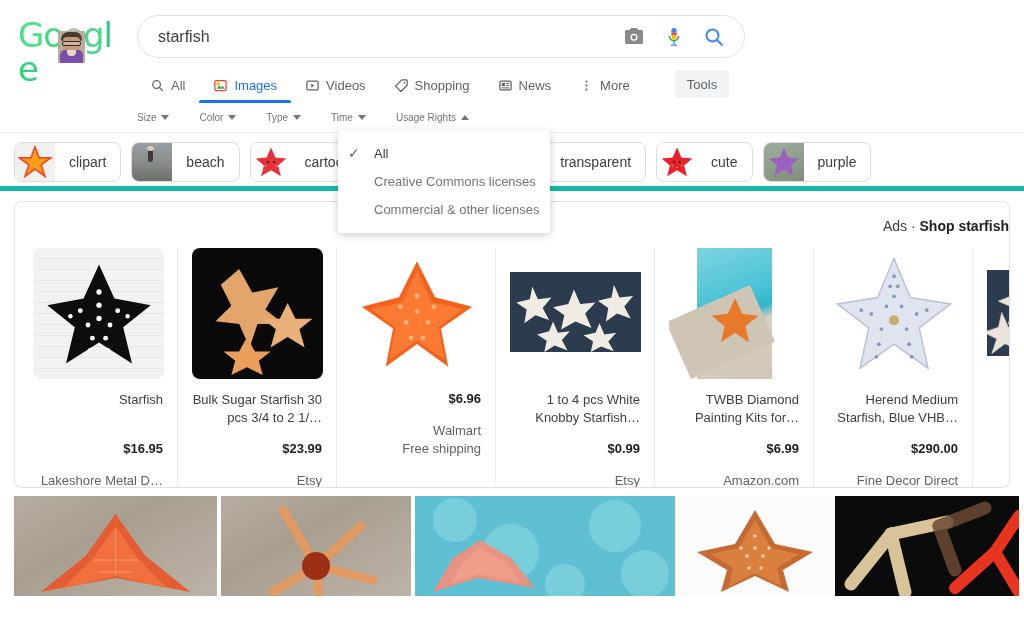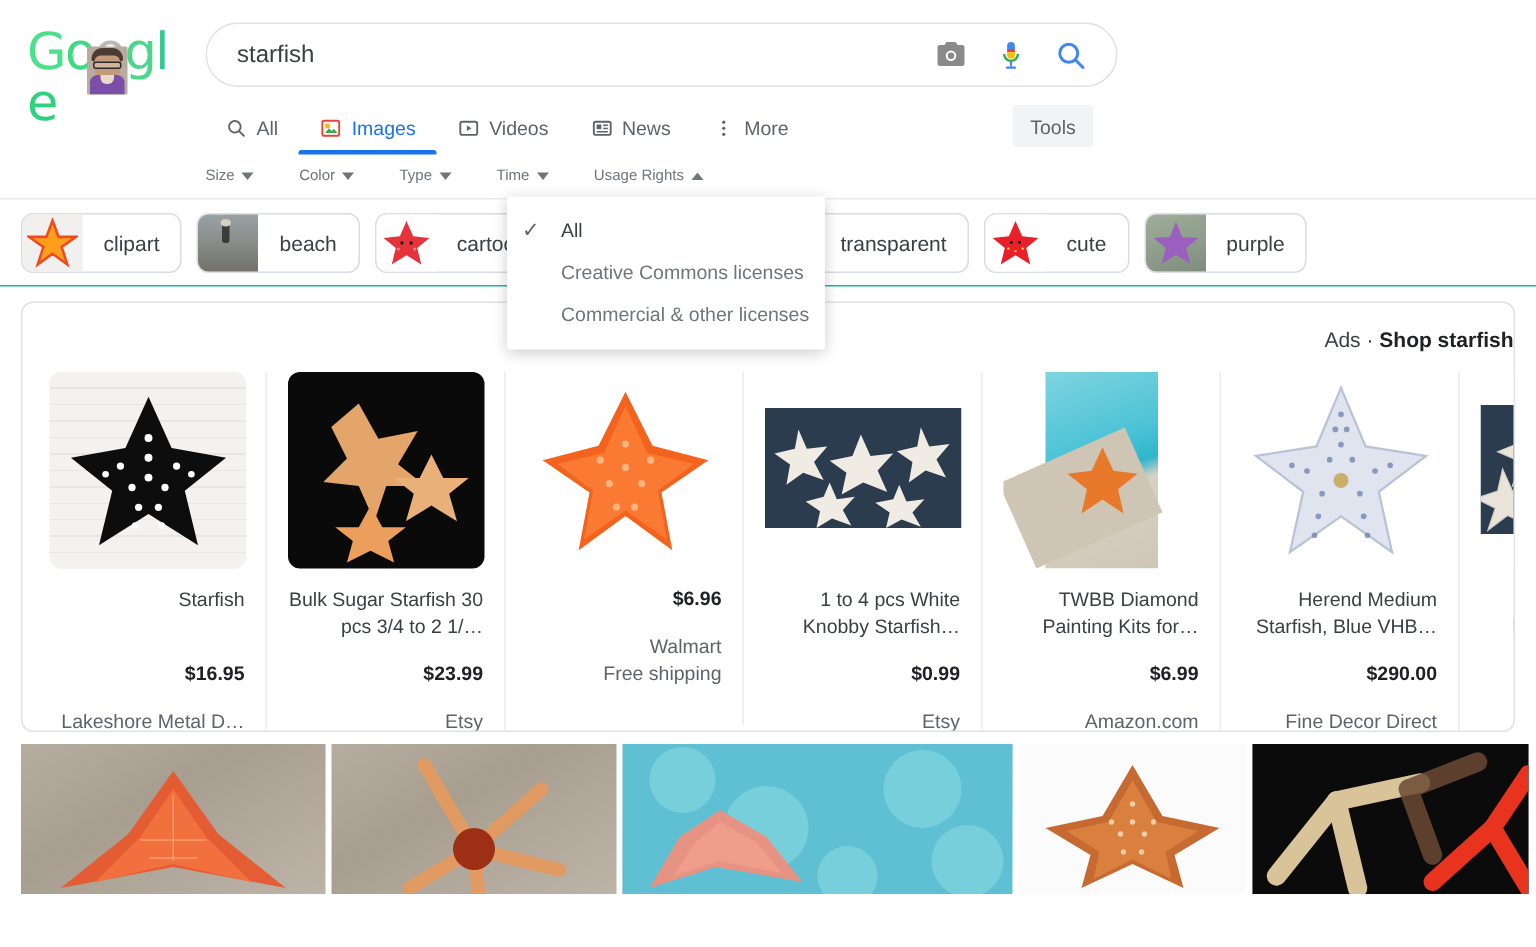--- a/index.html
+++ b/index.html
@@ -107,21 +107,21 @@
     padding: 0 16px 0 0; margin-right: 14px;
     cursor: pointer; white-space: nowrap;
   }
   .caret-d { width:0;height:0;border-left:4px solid transparent;border-right:4px solid transparent;border-top:5px solid #70757a; }
   .caret-u { width:0;height:0;border-left:4px solid transparent;border-right:4px solid transparent;border-bottom:5px solid #70757a; }
 
   
   .chiprow {
     position: relative;
     height: 58px;
-    border-bottom: 1px solid #14b8a6;
+    border-bottom: 5px solid #14b8a6;
     overflow: hidden;
   }
   .chips {
     display: flex; align-items: center; gap: 10px;
     height: 58px; padding-left: 14px;
   }
   .chip {
     display: flex; align-items: center;
     height: 40px;
     border: 1px solid #dadce0;
@@ -288,20 +288,27 @@
     </div>
 
     <div class="tab">
       <svg width="15" height="15" viewBox="0 0 24 24">
         <rect x="3" y="5" width="18" height="14" rx="2" fill="none" stroke="#5f6368" stroke-width="2"></rect>
         <path d="M10 9l5 3-5 3V9z" fill="#5f6368"></path>
       </svg>
       <span>Videos</span>
     </div>
 
+    <div class="tab">
+      <svg width="15" height="15" viewBox="0 0 24 24">
+        <path d="M12.5 3H20a1 1 0 0 1 1 1v7.5L11 21.5 2.5 13 12.5 3z" fill="none" stroke="#5f6368" stroke-width="2" stroke-linejoin="round"></path>
+        <circle cx="16.6" cy="7.4" r="1.5" fill="#5f6368"></circle>
+      </svg>
+      <span>Shopping</span>
+    </div>
 
     <div class="tab">
       <svg width="15" height="15" viewBox="0 0 24 24">
         <rect x="3" y="5" width="18" height="14" rx="2" fill="none" stroke="#5f6368" stroke-width="2"></rect>
         <rect x="6" y="8" width="5" height="5" fill="#5f6368"></rect>
         <rect x="13" y="8" width="5" height="1.6" fill="#5f6368"></rect>
         <rect x="13" y="11.4" width="5" height="1.6" fill="#5f6368"></rect>
         <rect x="6" y="15" width="12" height="1.6" fill="#5f6368"></rect>
       </svg>
       <span>News</span>

